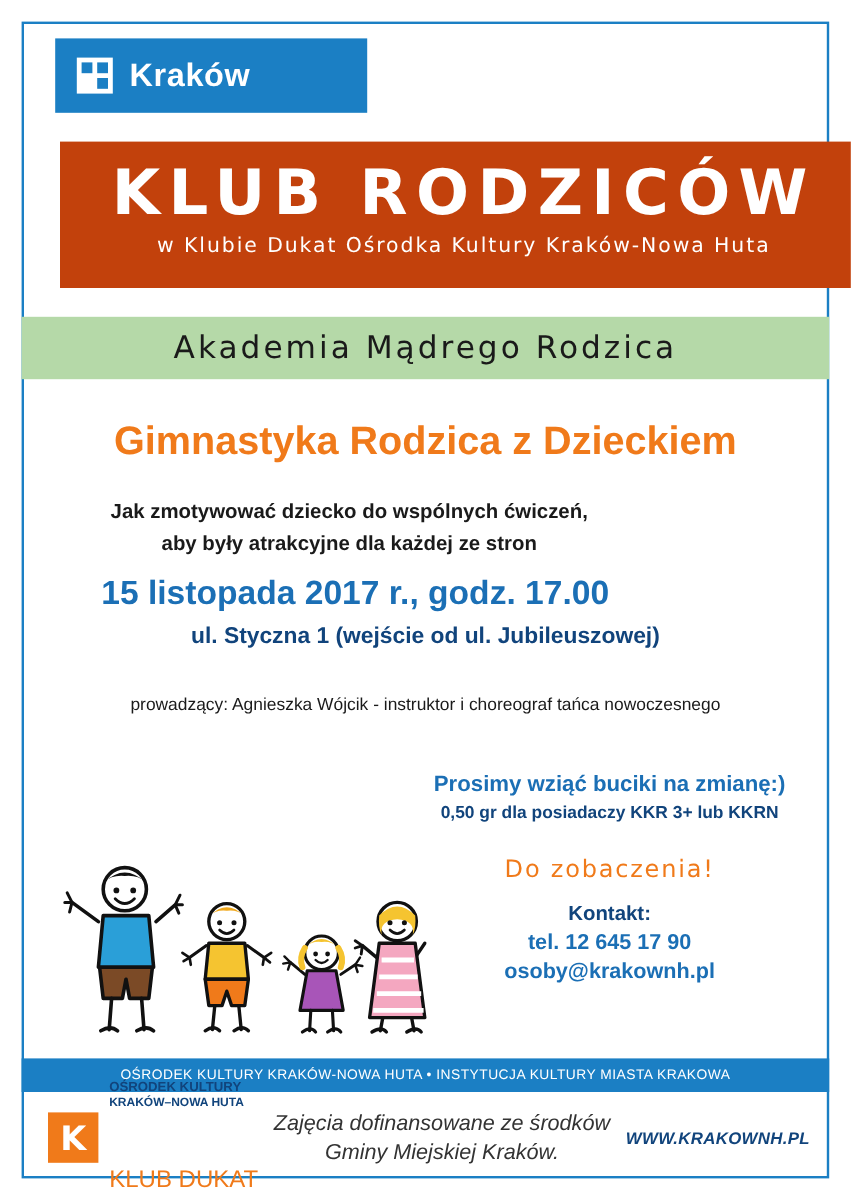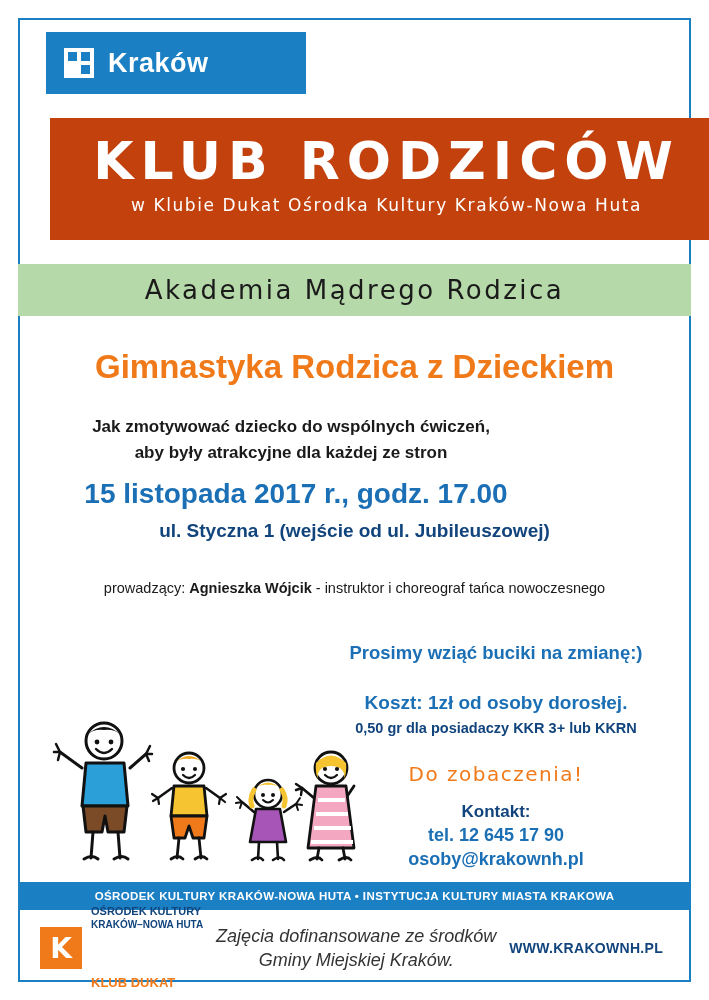--- a/index.html
+++ b/index.html
@@ -175,26 +175,26 @@
   }
   .leader {
     position: absolute;
     left: 0;
     top: 580px;
     width: 709px;
     text-align: center;
     color: #1a1a1a;
     font-size: 14.5px;
   }
-  .leader b { font-weight: bold; }
+  .leader b { font-weight: normal; }
 
   
   .right-col {
     position: absolute;
-    right: 48px;
+    right: 36px;
     top: 642px;
     width: 330px;
     text-align: center;
     color: #1b6fb5;
   }
   .shoes {
     font-size: 18.5px;
     font-weight: bold;
     color: #1b6fb5;
   }
@@ -253,21 +253,21 @@
     width: 673px;
     height: 28px;
     background: #1b7fc4;
     display: flex;
     align-items: center;
     justify-content: center;
   }
   .bottom-strip span {
     color: #ffffff;
     font-size: 11.5px;
-    font-weight: bold;
+    font-weight: normal;
     letter-spacing: 0.4px;
   }
 
   
   .footer {
     position: absolute;
     left: 18px;
     top: 916px;
     width: 673px;
     height: 64px;
@@ -290,36 +290,37 @@
     align-items: center;
     justify-content: center;
     font-family: "DejaVu Sans", sans-serif;
   }
   .footer-logo-text {
     margin-left: 9px;
     line-height: 1.25;
   }
   .fl1 { font-size: 11px; font-weight: bold; color: #11447c; }
   .fl2 { font-size: 10px; font-weight: bold; color: #11447c; }
-  .fl3 { font-size: 13px; font-weight: bold; color: #f07a1a; margin-top: 44px; }
+  .fl3 { font-size: 20px; font-weight: normal; color: #f07a1a; margin-top: 44px; }
   .footer-center {
     flex: 1;
     text-align: center;
     font-size: 18px;
     font-style: italic;
     color: #333333;
     line-height: 1.35;
     padding: 0 8px;
   }
   .footer-www {
-    margin-right: 28px;
+    margin-right: 16px;
     font-size: 14px;
     font-weight: bold;
     color: #11447c;
     letter-spacing: 0.3px;
+    font-style: italic;
   }
 </style>
 </head>
 <body>
 
 <div class="poster">
 
   <div class="frame"></div>
 
   <div class="krakow-badge">
@@ -347,21 +348,20 @@
 
   <div class="datetime">15 listopada 2017 r., godz. 17.00</div>
   <div class="address">ul. Styczna 1 (wejście od ul. Jubileuszowej)</div>
 
   <div class="leader">
     <span>prowadzący: </span><b>Agnieszka Wójcik</b><span> - instruktor i choreograf tańca nowoczesnego</span>
   </div>
 
   <div class="right-col">
     <div class="shoes">Prosimy wziąć buciki na zmianę:)</div>
-    <div class="cost">Koszt: 1zł od osoby dorosłej.</div>
     <div class="cost-note">0,50 gr dla posiadaczy KKR 3+ lub KKRN</div>
     <div class="seeyou">Do zobaczenia!</div>
     <div class="contact-label">Kontakt:</div>
     <div class="contact-phone">tel. 12 645 17 90</div>
     <div class="contact-mail">osoby@krakownh.pl</div>
   </div>
 
   <div class="illustration">
     <svg width="310" height="160" viewBox="0 0 310 160" xmlns="http://www.w3.org/2000/svg">
 

